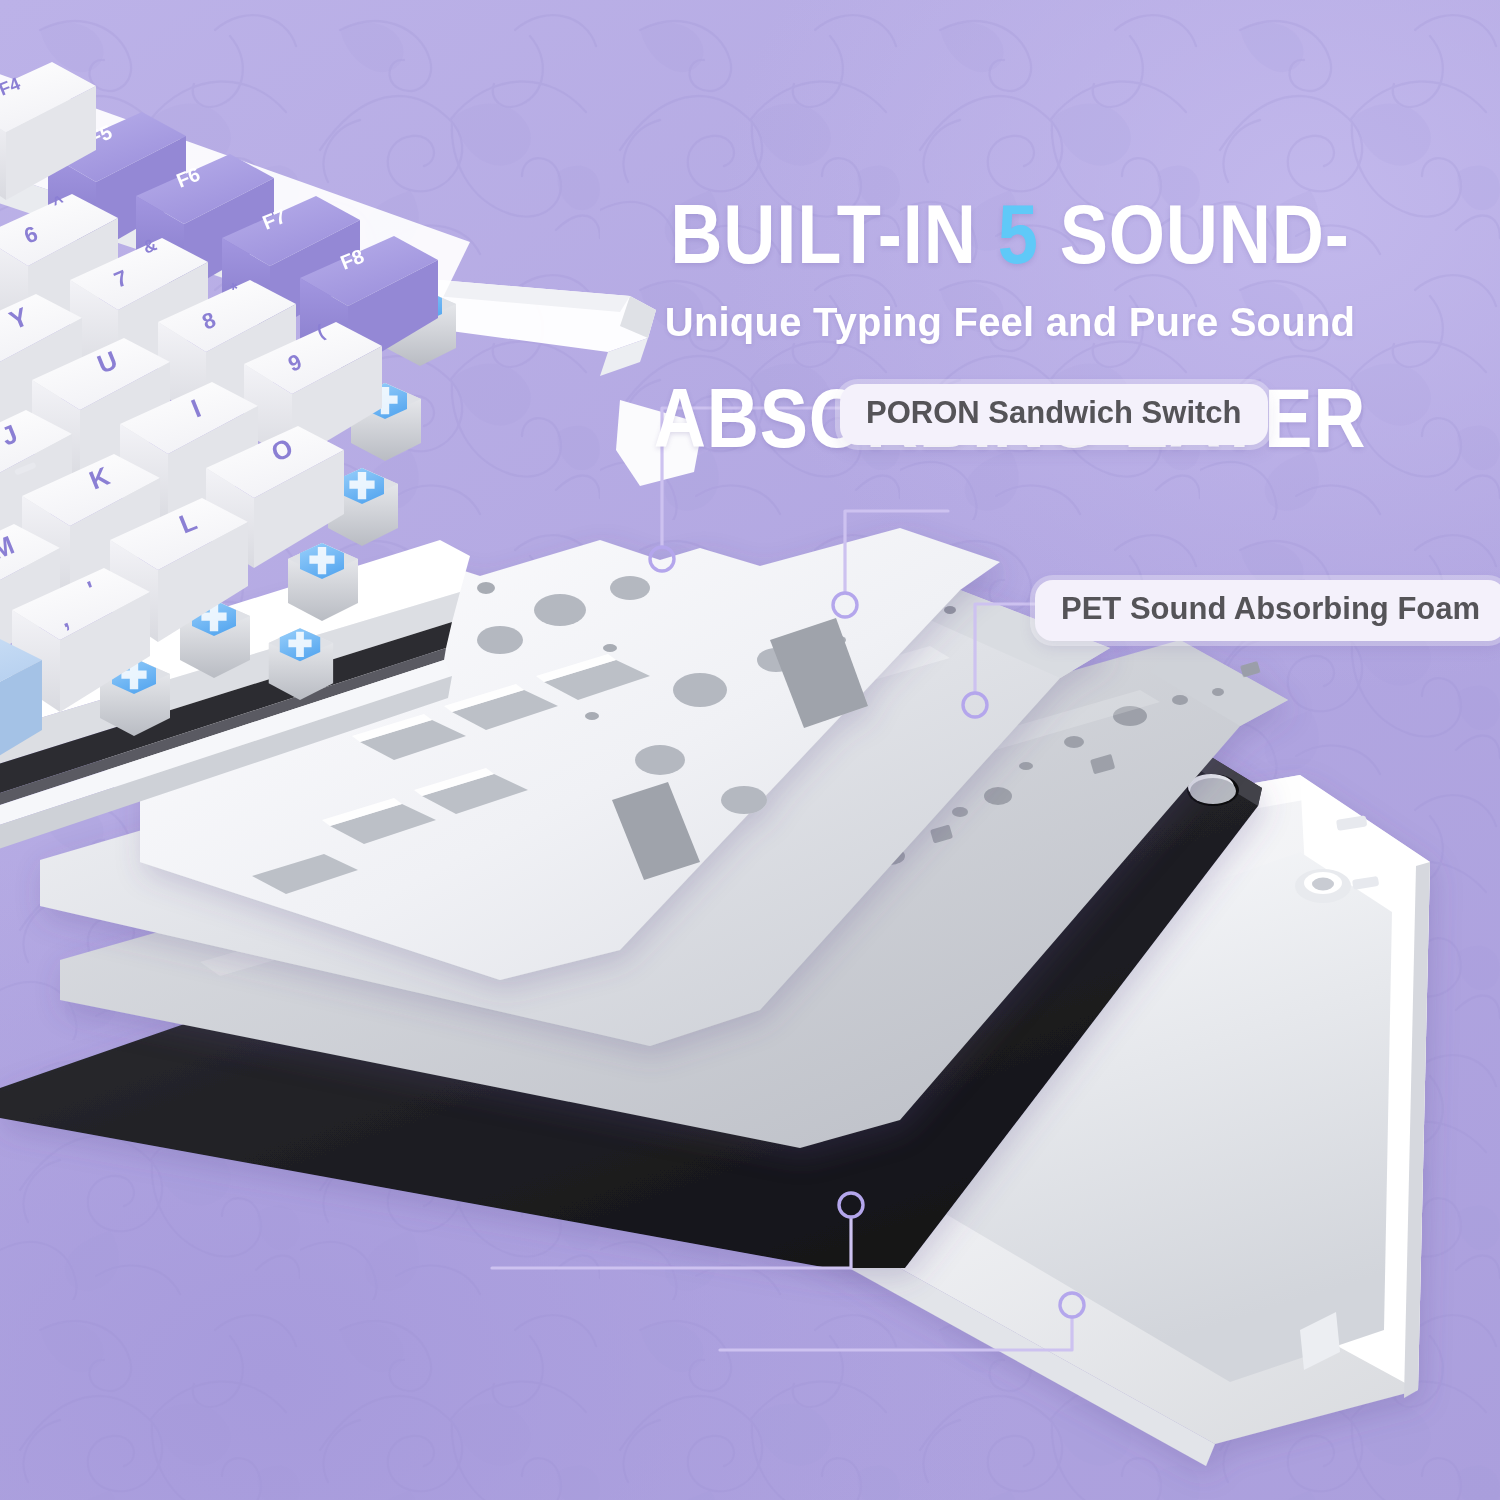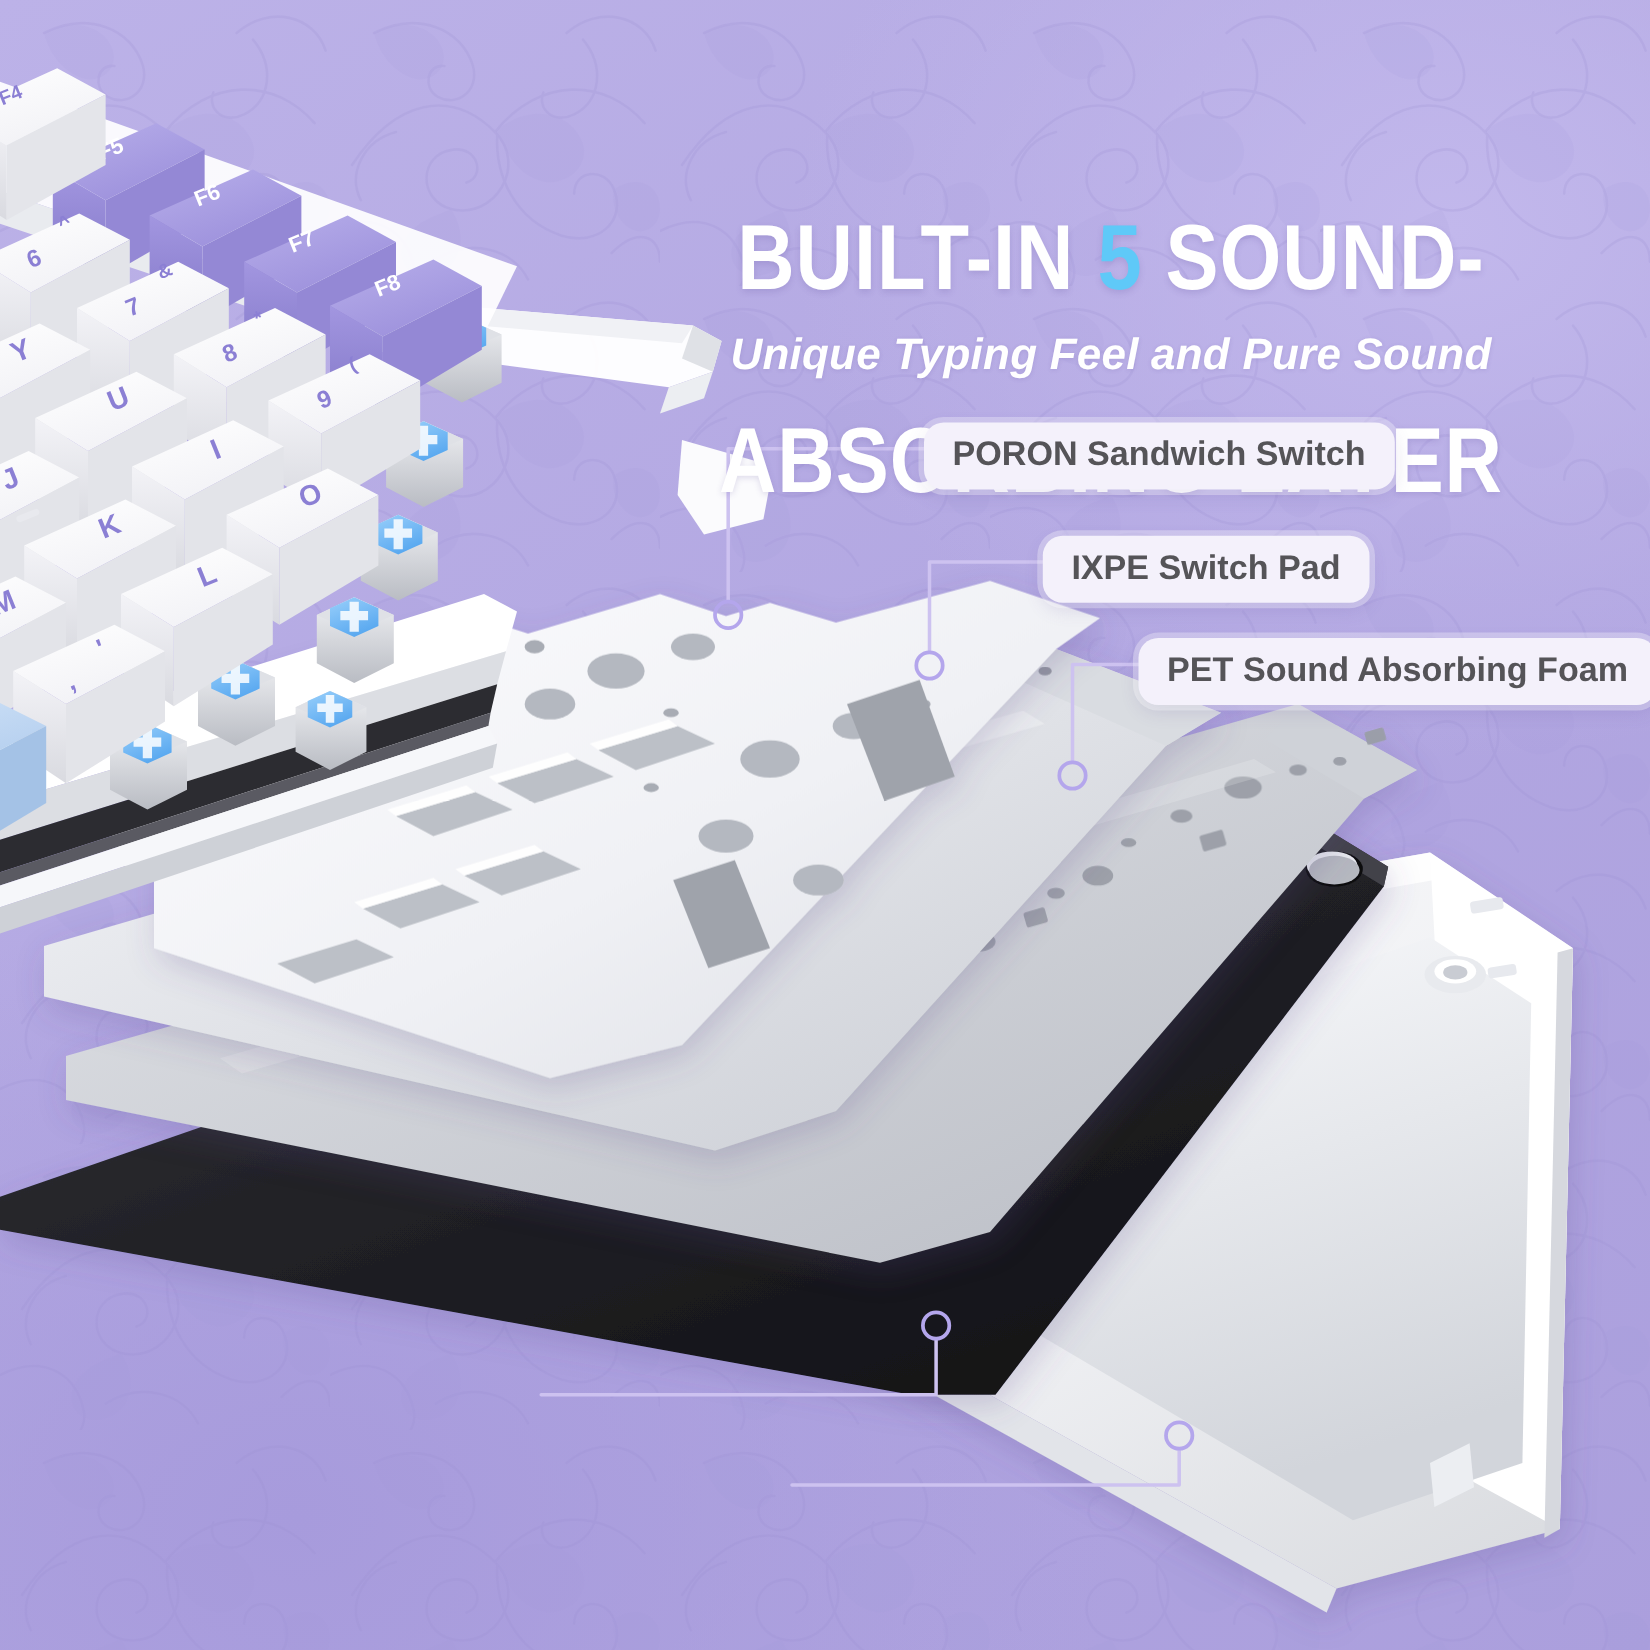--- a/index.html
+++ b/index.html
@@ -31,21 +31,20 @@
     transform:scaleX(.86);transform-origin:50% 0;
     text-shadow:0 2px 6px rgba(90,70,150,.18);
     white-space:pre-line;
   }
   .headline .num{color:#5fc9f8;}
   .subhead{
     position:absolute;left:560px;top:300px;width:900px;
     text-align:center;color:#ffffff;
     font-size:40px;font-weight:600;letter-spacing:.2px;
     text-shadow:0 1px 4px rgba(90,70,150,.16);
-    font-style:italic;
   }
 
   
   .pill{
     position:absolute;
     background:#f4f1fb;
     border-radius:18px;
     color:#555458;
     font-size:31px;font-weight:600;
     padding:13px 26px 15px 26px;
@@ -536,19 +535,18 @@
 
   <div class="headline">
     <span>BUILT-IN </span><span class="num">5</span><span> SOUND-</span><br>
     <span>ABSORBING LAYER</span>
   </div>
 
   <div class="subhead">Unique Typing Feel and Pure Sound</div>
 
   <div class="pill" style="left:840px;top:384px;">PORON Sandwich Switch</div>
 
-  <div class="pill" style="left:948px;top:487px;">IXPE Switch Pad</div>
 
   <div class="pill" style="left:1035px;top:580px;">PET Sound Absorbing Foam</div>
 
 
 
 </div>
 
 </body></html>

